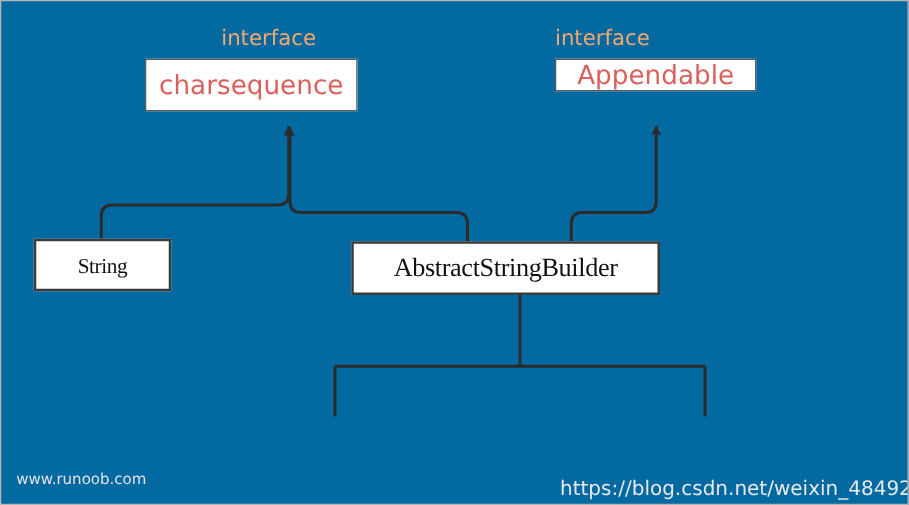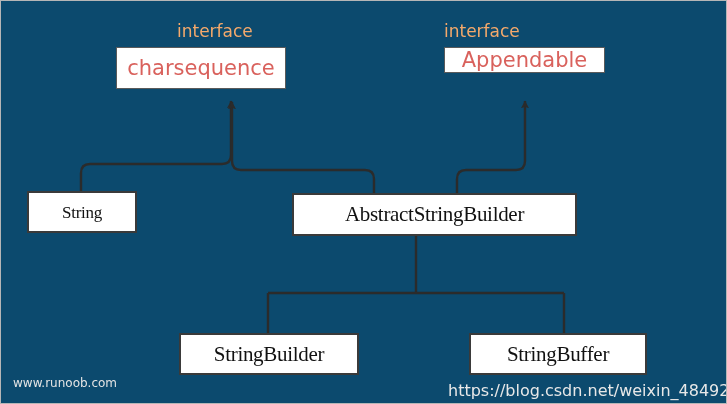--- a/index.html
+++ b/index.html
@@ -5,21 +5,21 @@
 <style>
   html, body {
     margin: 0;
     padding: 0;
     background: #ffffff;
   }
   #canvas {
     position: relative;
     width: 727px;
     height: 404px;
-    background: #0c4a6e;
+    background: #0369a1;
     border: 1px solid #b6b6b6;
     box-sizing: border-box;
     overflow: hidden;
     font-family: "DejaVu Sans", sans-serif;
   }
 
   
   #wires {
     position: absolute;
     left: 0;
@@ -135,29 +135,23 @@
   </div>
 
   <div class="node iface" style="left:443px; top:46px; width:161px; height:26px;">
     <span class="node-label">Appendable</span>
   </div>
 
   <div class="node concrete small" style="left:26px; top:190px; width:110px; height:42px;">
     <span class="node-label">String</span>
   </div>
 
-  <div class="node concrete" style="left:291px; top:192px; width:285px; height:43px;">
+  <div class="node concrete" style="left:280px; top:192px; width:247px; height:43px;">
     <span class="node-label">AbstractStringBuilder</span>
   </div>
 
-  <div class="node concrete" style="left:178px; top:332px; width:180px; height:42px;">
-    <span class="node-label">StringBuilder</span>
-  </div>
 
-  <div class="node concrete" style="left:468px; top:332px; width:178px; height:42px;">
-    <span class="node-label">StringBuffer</span>
-  </div>
 
   <div class="watermark watermark-left">www.runoob.com</div>
 
   <div class="watermark watermark-right">https://blog.csdn.net/weixin_48492905</div>
 
 </div>
 
 </body></html>

